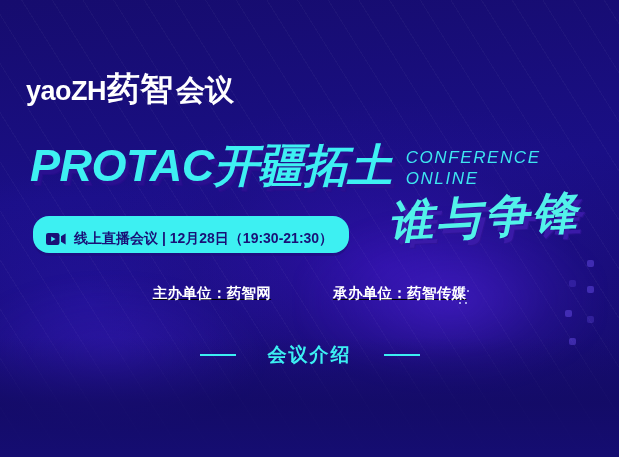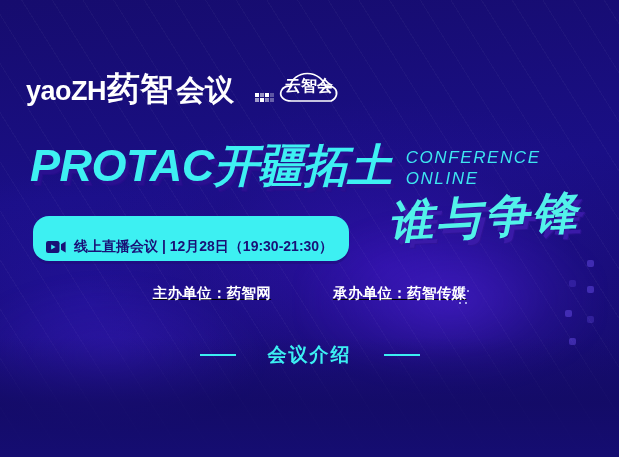--- a/index.html
+++ b/index.html
@@ -73,21 +73,21 @@
   .title-online{
     margin-left:14px;margin-top:5px;
     font-size:17px;font-style:italic;font-weight:normal;color:#3ee6f0;
     line-height:1.22;letter-spacing:1.6px;white-space:nowrap;
   }
 
   
   .pill{
     position:absolute;left:33px;top:216px;height:29px;
     display:flex;align-items:center;gap:8px;
-    padding:16px 16px 0 13px;border-radius:16px;
+    padding:8px 16px 0 13px;border-radius:16px;
     background:#3df0f2;
     box-shadow:0 3px 0 rgba(30,12,120,0.55);
   }
   .pill-icon{width:20px;height:14px;position:relative;flex:none;}
   .pill-text{
     font-size:14px;font-weight:bold;color:#191076;white-space:nowrap;letter-spacing:0px;
   }
 
   
   .callig{
@@ -146,36 +146,20 @@
     <i style="left:4px;top:16px;"></i>
       <i style="left:10px;top:16px;"></i>
   </div>
 
   <div class="logorow">
     <div class="logo-main">
       <span class="logo-yaozh">yaoZH</span>
       <span class="logo-cn">药智</span>
       <span class="logo-hy">会议</span>
     </div>
-    <div class="cloudlogo">
-      <svg width="96" height="42" viewBox="0 0 96 42">
-        <path d="M22 33 C14 33 10 28 12 23 C13.5 19 18 17.5 21 18.5 C22 11 29 5.5 37.5 5.5 C47 5.5 54 12 55.5 19 C58 17.5 62 18 64.5 20.5 C67.5 23.5 67 30 61 33 Z" fill="none" stroke="#ffffff" stroke-width="1.7" stroke-linecap="round" transform="translate(16,1) scale(1.02,1.0)"></path>
-        <g fill="#ffffff">
-          <rect x="2" y="26" width="4" height="4"></rect>
-            <rect x="7" y="26" width="4" height="4" opacity=".55"></rect>
-          <rect x="12" y="26" width="4" height="4"></rect>
-            <rect x="2" y="31" width="4" height="4" opacity=".6"></rect>
-          <rect x="7" y="31" width="4" height="4"></rect>
-            <rect x="12" y="31" width="4" height="4" opacity=".5"></rect>
-          <rect x="17" y="31" width="4" height="4" opacity=".35"></rect>
-            <rect x="17" y="26" width="4" height="4" opacity=".3"></rect>
-        </g>
-      </svg>
-      <span class="cloud-text">云智会</span>
-    </div>
   </div>
 
   <div class="title-wrap">
     <div class="title-main">PROTAC开疆拓土</div>
     <div class="title-online">
       <div>CONFERENCE</div>
       <div>ONLINE</div>
     </div>
   </div>
 

